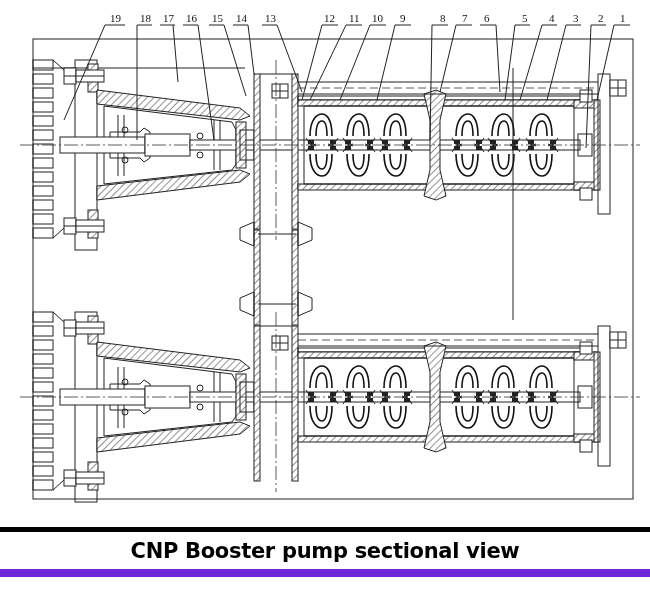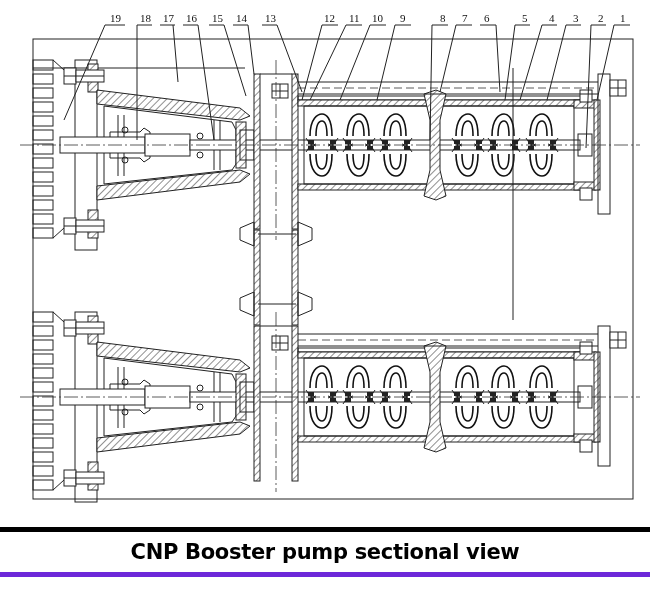--- a/index.html
+++ b/index.html
@@ -1,18 +1,18 @@
 <!DOCTYPE html>
 <html><head>
 <meta charset="utf-8">
 <style>
   html, body { margin:0; padding:0; background:#ffffff; }
   body { width:650px; height:602px; position:relative; overflow:hidden; font-family:"Liberation Serif", serif; }
   #drawing { position:absolute; left:0; top:0; width:650px; height:510px; }
-  .caption-band { position:absolute; left:0; top:527px; width:650px; height:50px; border-top:5px solid #000; border-bottom:5px solid #6d28d9; box-sizing:border-box; display:flex; align-items:center; justify-content:center; }
+  .caption-band { position:absolute; left:0; top:527px; width:650px; height:50px; border-top:5px solid #000; border-bottom:8px solid #6d28d9; box-sizing:border-box; display:flex; align-items:center; justify-content:center; }
   .caption-text { font-family:"DejaVu Sans", sans-serif; font-weight:bold; font-size:21px; color:#000; letter-spacing:-0.3px; }
   svg text { font-family:"Liberation Serif", serif; font-size:11px; fill:#111; }
   .ln { stroke:#222; stroke-width:1; fill:none; }
   .thk { stroke:#111; stroke-width:1.6; fill:none; }
   .cl { stroke:#333; stroke-width:0.8; fill:none; stroke-dasharray:14 3 2 3; }
   .dash { stroke:#333; stroke-width:0.8; fill:none; stroke-dasharray:8 4; }
   .hatch { fill:url(#hatchPat); stroke:#222; stroke-width:1; }
   .wfill { fill:#fff; stroke:#222; stroke-width:1; }
 </style>
 </head>

